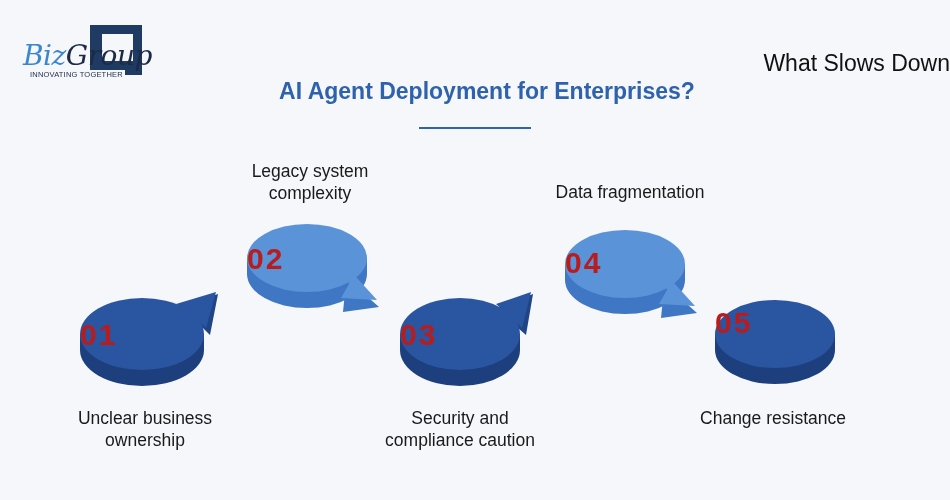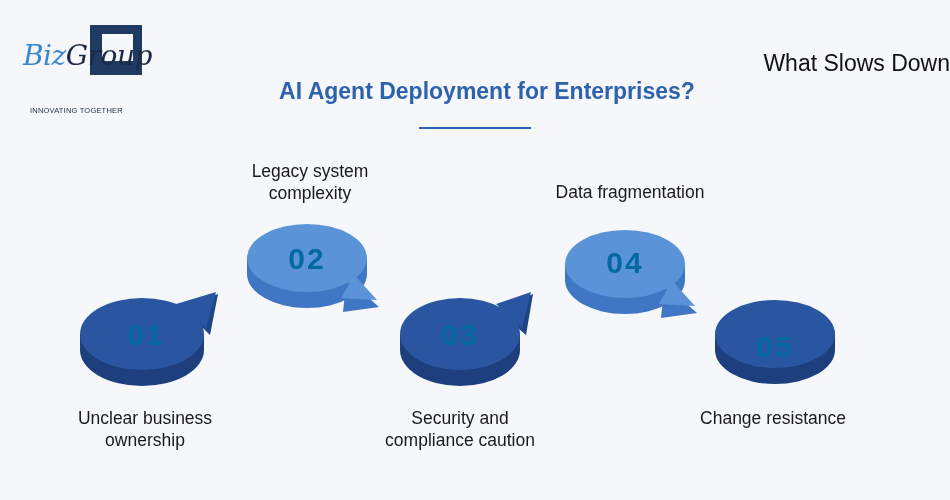--- a/index.html
+++ b/index.html
@@ -2,27 +2,27 @@
 <html><head>
 <meta charset="utf-8">
 <style>
   html, body { margin:0; padding:0; }
   body { width:950px; height:500px; background:#f5f7fa; position:relative; overflow:hidden;
          font-family:"Liberation Sans", "DejaVu Sans", sans-serif; }
   .logo { position:absolute; left:18px; top:22px; width:140px; height:60px; }
   .logo-box { position:absolute; left:72px; top:3px; width:52px; height:50px; border:9px solid #1f3a63; box-sizing:border-box; border-left-width:12px; border-bottom-width:14px; background:#f5f7fa; }
   .logo-word { position:absolute; left:5px; top:17px; font-family:"DejaVu Serif", serif; font-style:italic; font-size:28px; color:#1c2b45; letter-spacing:-0.5px; background:transparent; }
   .logo-word .biz { color:#3a87d0; }
-  .logo-tag { position:absolute; left:12px; top:48px; font-size:7.5px; color:#1c2b45; letter-spacing:0.2px; background:#f5f7fa; padding-right:2px;margin-top:36px;}
+  .logo-tag { position:absolute; left:12px; top:48px; font-size:7.5px; color:#1c2b45; letter-spacing:0.2px; background:#f5f7fa; padding-right:2px;}
   .title1 { position:absolute; left:0; width:950px; top:50px; text-align:right; font-size:23px; color:#111; }
   .title2 { position:absolute; left:12px; width:950px; top:78px; text-align:center; font-size:23px; color:#2f62ad; font-weight:bold; }
   .underline { position:absolute; left:419px; top:127px; width:112px; height:2px; background:#2f62ad; }
   .disk { position:absolute; }
   .lbl { position:absolute; text-align:center; font-size:17.5px; color:#1a1a1a; line-height:22px; }
-  .num { position:absolute; width:100%; text-align:center; color:#0369a1; font-size:30px; font-weight:bold; letter-spacing:2px; }
+  .num { position:absolute; width:100%; color:#b91c1c; font-size:30px; font-weight:bold; letter-spacing:2px; }
 </style>
 </head>
 <body>
 
 <div class="logo">
   <div class="logo-box"></div>
   <div class="logo-word"><span class="biz">Biz</span><span>Group</span></div>
   <div class="logo-tag">INNOVATING TOGETHER</div>
 </div>
 
@@ -79,16 +79,16 @@
 <div class="num" style="left:565px;width:120px;top:246px">04</div>
 <div class="lbl" style="left:520px;width:220px;top:181px">
   <div>Data fragmentation</div>
 </div>
 
 <svg class="disk" style="left:713px;top:298px" width="130" height="90" viewBox="0 0 130 90">
   <ellipse cx="62" cy="52" rx="60" ry="34" fill="#1d3f7d"></ellipse>
   <rect x="2" y="36" width="120" height="16" fill="#1d3f7d"></rect>
   <ellipse cx="62" cy="36" rx="60" ry="34" fill="#2a56a1"></ellipse>
 </svg>
-<div class="num" style="left:715px;width:120px;top:330px">05</div>
+<div class="num" style="left:715px;width:120px;top:306px">05</div>
 <div class="lbl" style="left:668px;width:210px;top:407px">
   <div>Change resistance</div>
 </div>
 
 </body></html>

